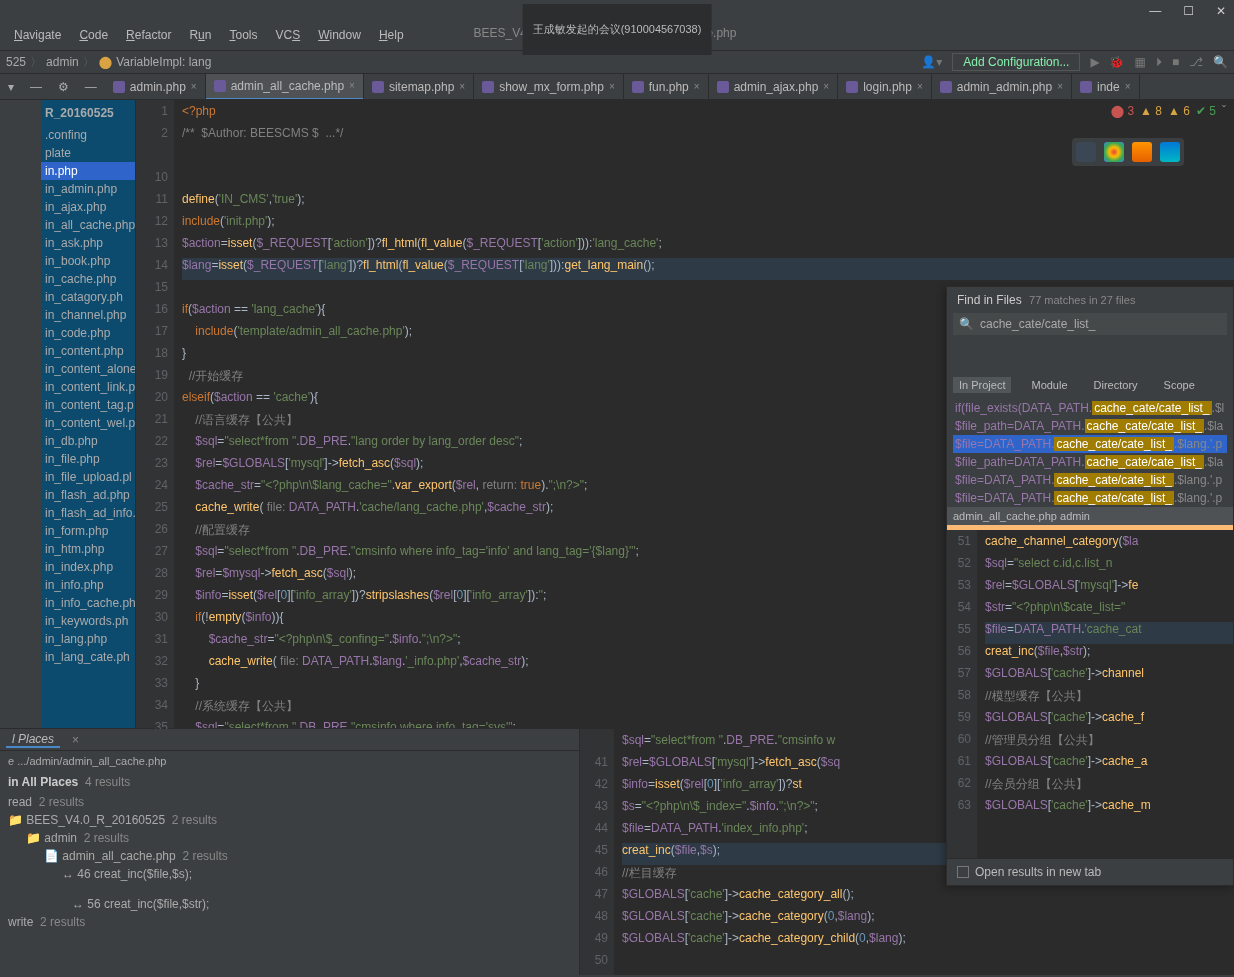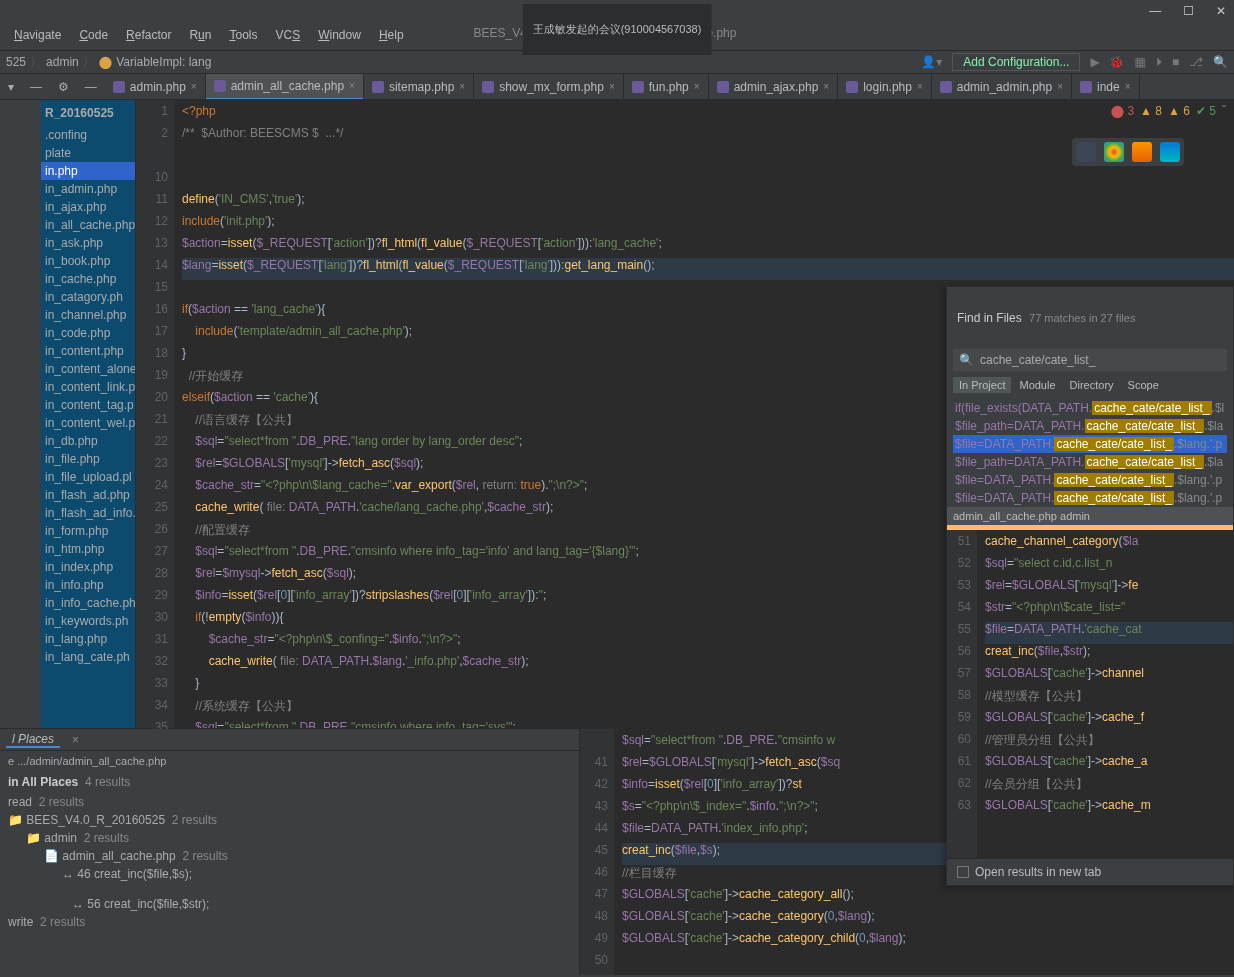--- a/index.html
+++ b/index.html
@@ -40,23 +40,23 @@
 .bottom{ height:247px; border-top:1px solid #2b2b2b; display:flex;}
 .bleft{ width:580px; background:#3c3f41; border-right:1px solid #2b2b2b;}
 .bltabs{ height:22px; border-bottom:1px solid #2b2b2b; display:flex; align-items:center; padding:0 6px; gap:12px;}
 .bltabs .bt{ padding:0 6px;font-style:italic;} .bltabs .bt.act{ border-bottom:2px solid #4a88c7;}
 .bpath{ padding:4px 8px; font-size:11px; color:#aaa;}
 .bhead{ padding:4px 8px;} .bhead b{ color:#ccc;} .bhead .cnt{ color:#888;}
 .bitem{ padding:2px 8px 2px 22px; color:#aaa;} .bitem .cnt{color:#888;}
 .bright{ flex:1; display:flex; background:#2b2b2b; overflow:hidden;}
 .bright .gutter{ width:34px;}
 .fif{ position:absolute; right:0; top:286px; width:288px; height:600px; background:#3c3f41; border:1px solid #2b2b2b; box-shadow:-2px 2px 8px rgba(0,0,0,.3); display:flex; flex-direction:column;}
-.fif .fh{ padding:24px 10px; color:#ccc;} .fif .fh .s{ color:#888; font-size:11px; margin-left:4px;}
+.fif .fh{ padding:6px 10px; color:#ccc;} .fif .fh .s{ color:#888; font-size:11px; margin-left:4px;}
 .fif .srch{ margin:0 6px 6px; background:#45494a; padding:4px 6px; display:flex; align-items:center; gap:6px; color:#aaa;}
-.fif .scope{ display:flex; gap:2px; padding:0 6px 6px;}
+.fif .scope{ display:flex; gap:14px; padding:0 6px 6px;margin-top:36px;}
 .fif .scope .sc{ padding:2px 6px; font-size:11px; color:#bbb;} .fif .scope .sc.act{ background:#515658;}
 .fif .res{ padding:0 6px; font-family:Consolas, monospace; font-size:12px;}
 .fif .res .r{ padding:2px 2px; white-space:nowrap; overflow:hidden;}
 .fif .res .r.sel{ background:#2f65ca; color:#fff;}
 .fif .hl2{ background:#a07c00; color:#fff; padding:0 2px;}
 .fif .fpath{ background:#4e5254; padding:3px 6px; font-size:11px;}
 .fif .prev{ flex:1; display:flex; background:#fef9c3; overflow:hidden; border-top:5px solid #fdba74;}
 .fif .foot{ background:#3c3f41; padding:6px 10px; border-top:1px solid #2b2b2b; display:flex; align-items:center; gap:6px;}
 .fif .foot .cb{ width:12px; height:12px; border:1px solid #777;}
 </style>

